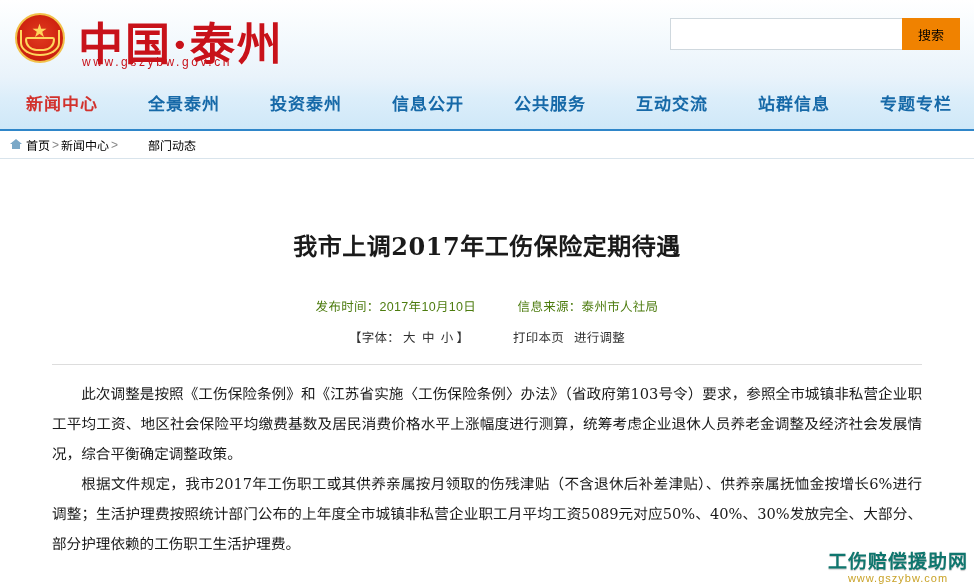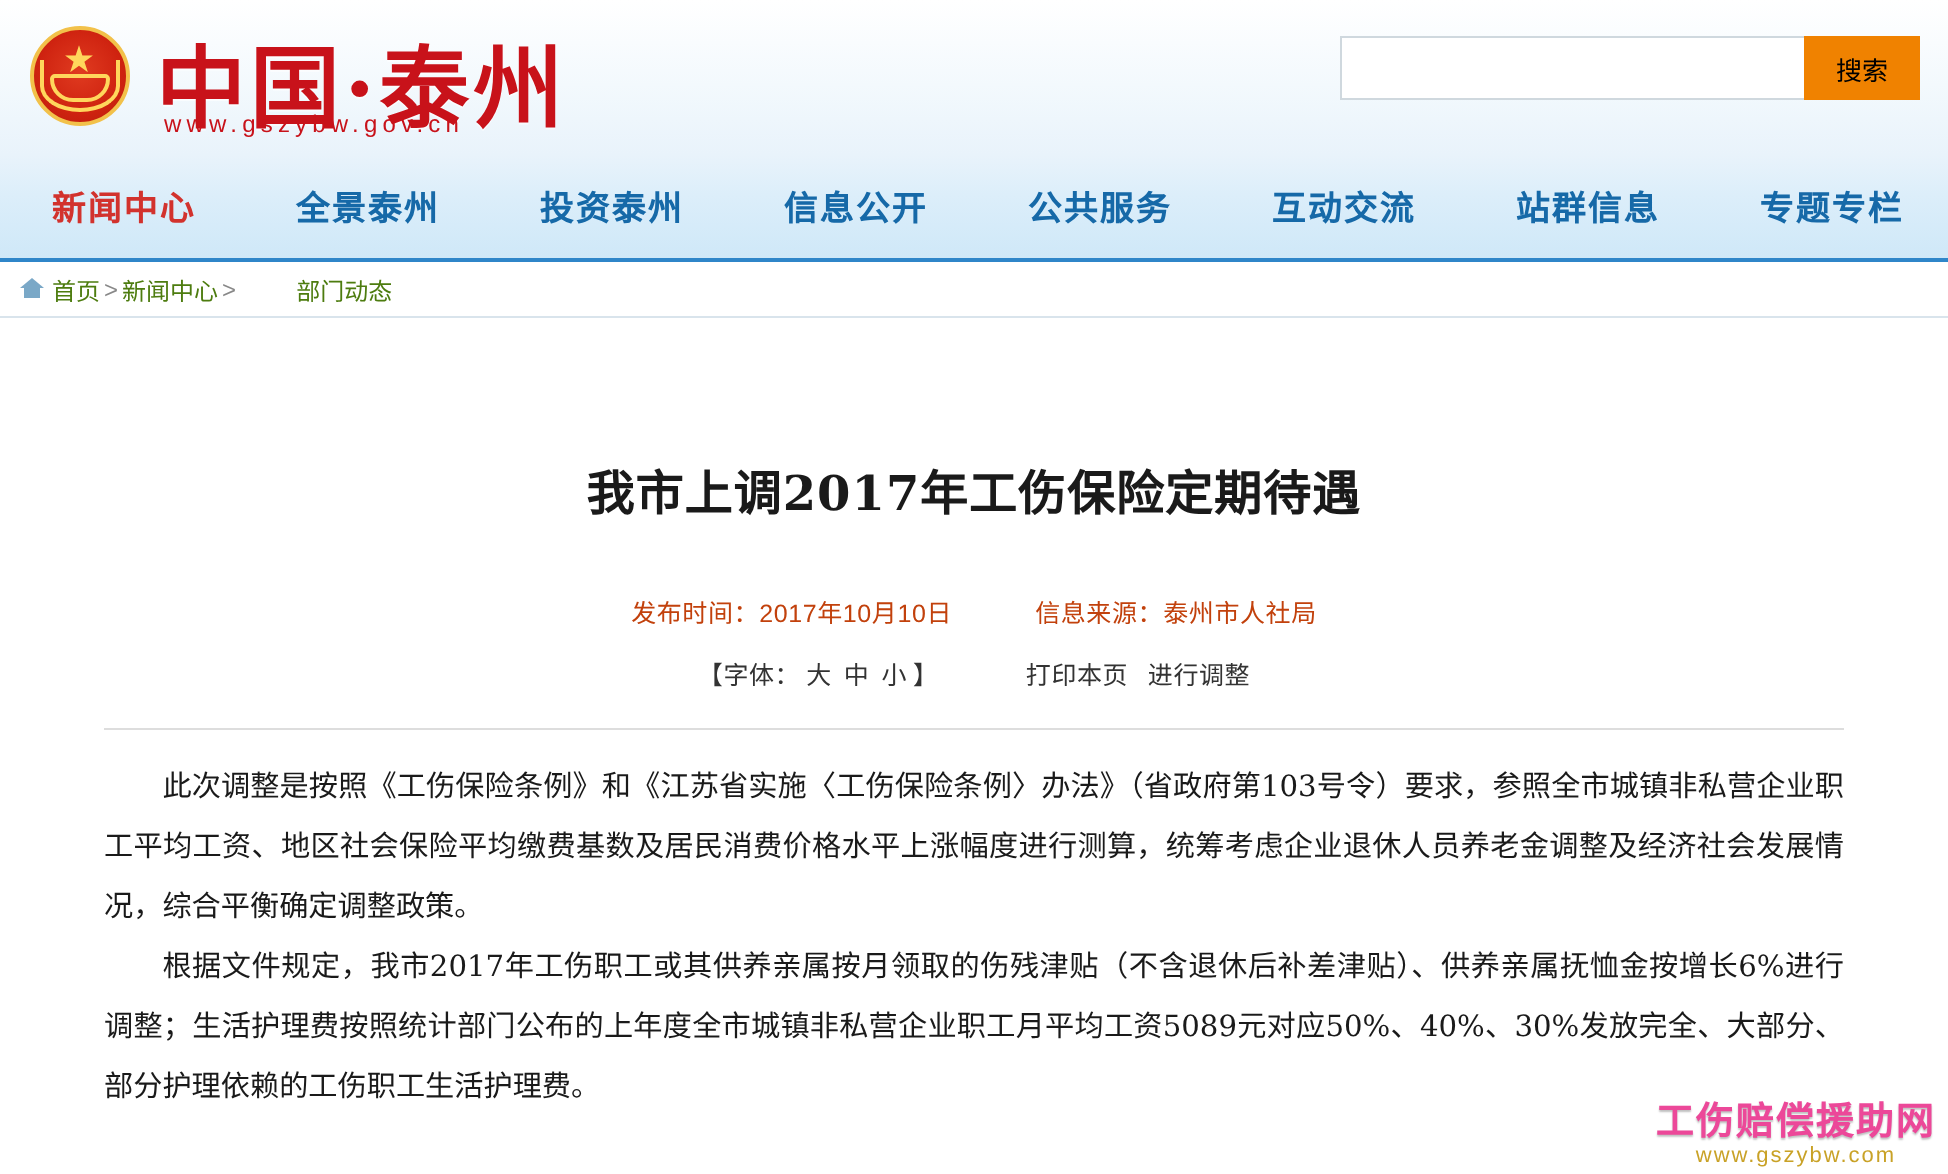--- a/index.html
+++ b/index.html
@@ -181,21 +181,21 @@
     border-bottom: 5px solid #7aa8c7;
   }
   .home-icon::after {
     content: "";
     position: absolute;
     left: 2px; top: 5px;
     width: 8px; height: 5px;
     background: #7aa8c7;
   }
   .crumb {
-    color: #4d7c0f;
+    color: #000000;
     cursor: pointer;
   }
   .crumb.static { cursor: default; margin-left: 28px; }
   .crumb-sep { margin: 0 2px; color: #888; }
 
   
   .content {
     background: #ffffff;
     padding: 0 52px;
     box-sizing: border-box;
@@ -205,21 +205,21 @@
     font-family: "DejaVu Serif", "Liberation Serif", serif;
     font-size: 24px;
     font-weight: bold;
     color: #1a1a1a;
     padding-top: 68px;
     letter-spacing: 0.5px;
   }
   .meta-line {
     text-align: center;
     font-size: 12.5px;
-    color: #c2410c;
+    color: #4d7c0f;
     margin-top: 34px;
     letter-spacing: 0.3px;
   }
   .meta-line .gap { display: inline-block; width: 34px; }
   .meta-line2 {
     text-align: center;
     font-size: 12.5px;
     color: #333;
     margin-top: 12px;
     letter-spacing: 0.3px;
@@ -260,21 +260,21 @@
     position: absolute;
     right: 6px;
     bottom: 2px;
     text-align: center;
     pointer-events: none;
   }
   .wm-title {
     font-family: "DejaVu Serif", "Liberation Serif", serif;
     font-size: 19px;
     font-weight: bold;
-    color: #ec4899;
+    color: #0f766e;
     letter-spacing: 1px;
     text-shadow: 0 1px 1px rgba(0,0,0,0.25);
     line-height: 22px;
   }
   .wm-url {
     font-size: 11px;
     color: #c9a227;
     letter-spacing: 1px;
     line-height: 13px;
   }

